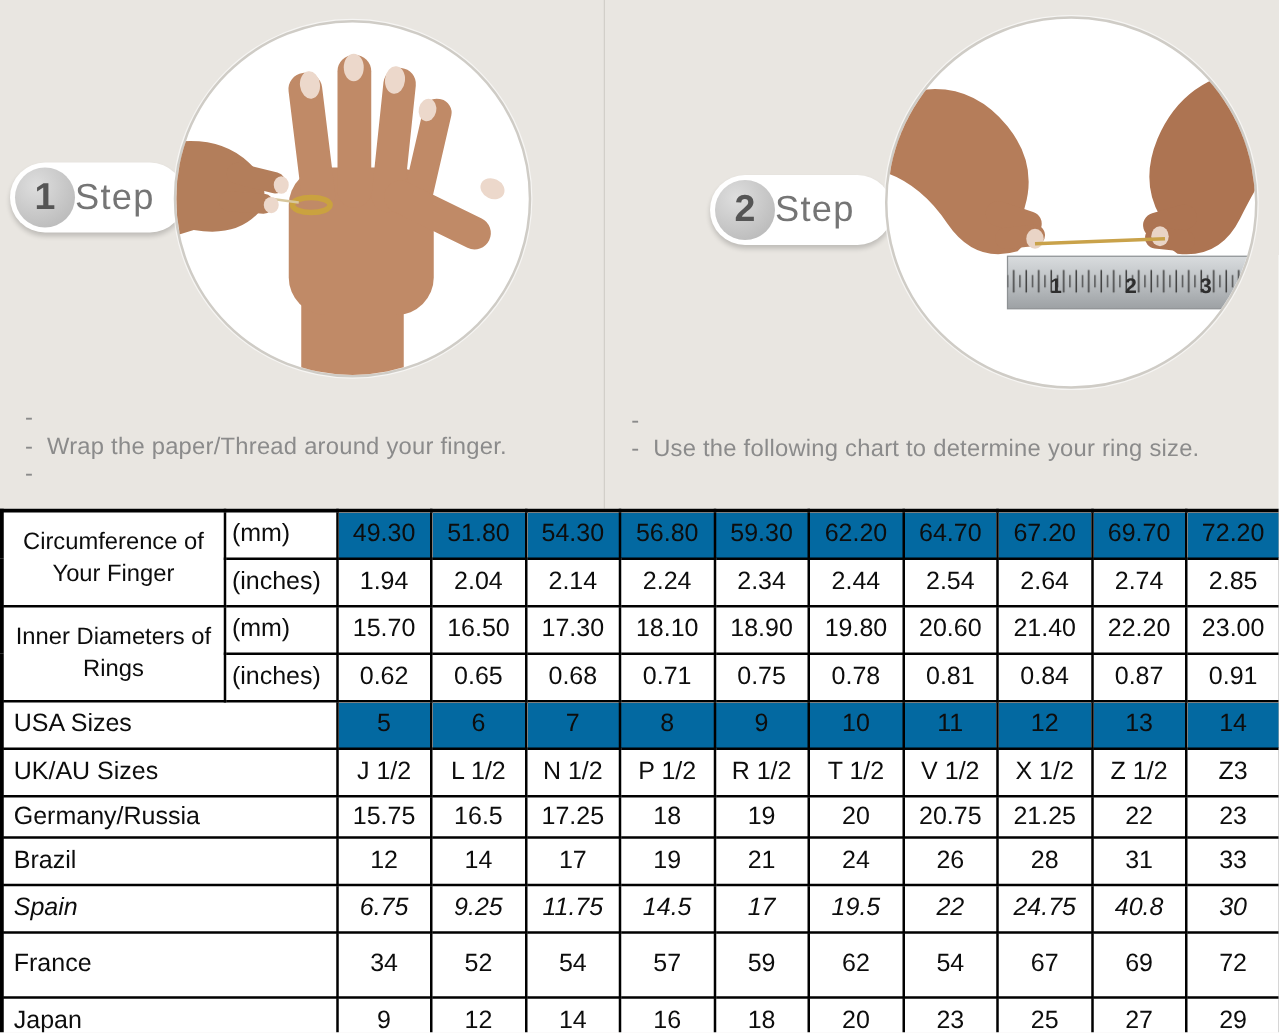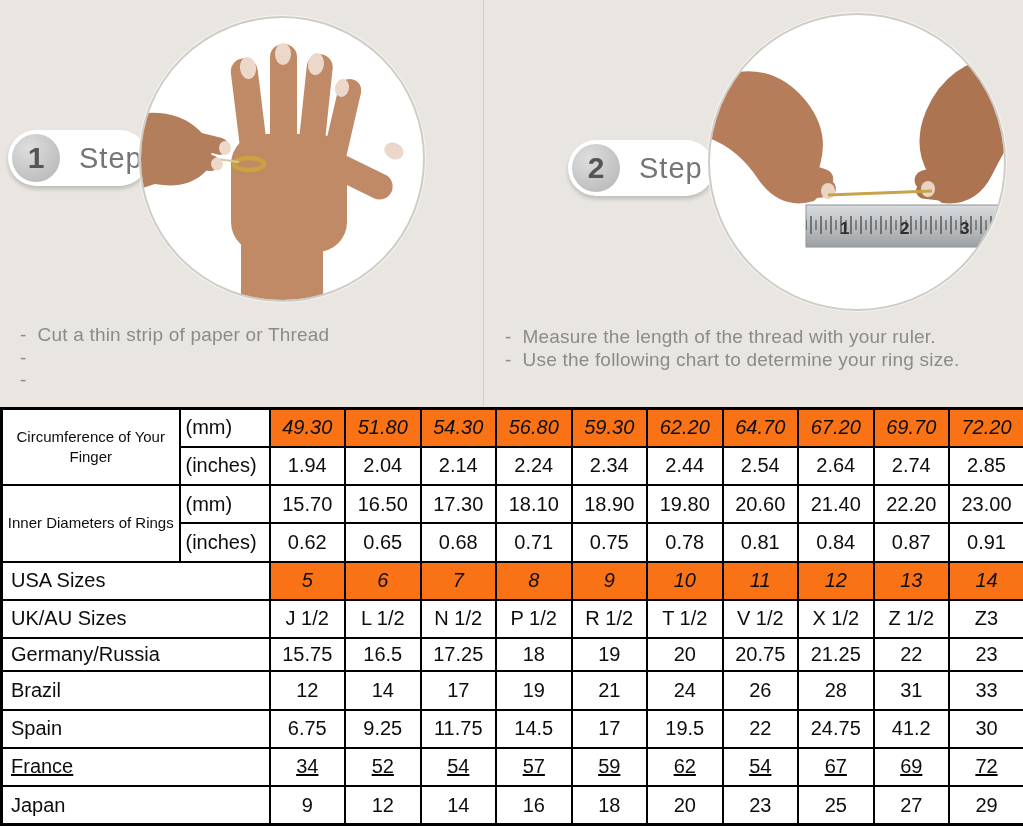--- a/index.html
+++ b/index.html
@@ -14,35 +14,35 @@
   .c2{left:708px;top:13px;width:294px;height:294px;}
   .photo-circle svg{display:block;width:100%;height:100%;}
 
   .step-badge{position:absolute;height:56px;background:#fff;border-radius:30px;display:flex;align-items:center;box-shadow:0 3px 4px rgba(0,0,0,.18);z-index:1;}
   .b1{left:8px;top:130px;width:140px;}
   .b2{left:568px;top:140px;width:146px;}
   .photo-circle{z-index:2;}
   .step-num{width:48px;height:48px;margin-left:4px;border-radius:50%;
     background:radial-gradient(circle at 35% 30%, #dedede, #b3b3b3);
     color:#555;font-size:30px;font-weight:bold;display:flex;align-items:center;justify-content:center;}
-  .step-label{margin-left:19px;font-size:29px;color:#757575;letter-spacing:1px;}
+  .step-label{margin-left:0;font-size:29px;color:#757575;letter-spacing:1px;}
 
   .instructions{list-style:none;margin:0;padding:0;position:absolute;font-size:19px;color:#8b8b8b;letter-spacing:.2px;}
   .i1{left:20px;top:324px;width:470px;}
   .i2{left:505px;top:326px;width:515px;}
   .instructions li{display:flex;gap:11px;line-height:22.5px;}
   .instructions .dash{flex:0 0 auto;}
 
   
   table{position:absolute;left:0;top:407px;width:1023px;height:419px;border-collapse:collapse;table-layout:fixed;background:#fff;border:3px solid #000;}
   td{border:2px solid #000;text-align:center;vertical-align:middle;font-size:20px;color:#0d0d0d;padding:0;overflow:hidden;white-space:nowrap;}
-  td.group-label{font-size:15px;line-height:1.35;white-space:normal;}
+  td.group-label{font-size:19px;line-height:1.35;white-space:normal;}
   td.country-label{text-align:left;padding-left:8px;}
   td.unit{text-align:left;padding-left:5px;margin-top:28px;}
-  td.hl{background:#f97316;font-style:italic;}
+  td.hl{background:#0369a1;}
 </style>
 </head>
 <body>
 
 <div class="canvas">
 
   <div class="divider"></div>
 
   <div class="step-badge b1">
     <span class="step-num">1</span>
@@ -82,24 +82,24 @@
       <g fill="#ecd8cb">
         <ellipse cx="84" cy="130" rx="6" ry="7"></ellipse>
         <ellipse cx="76" cy="146" rx="6" ry="6.5"></ellipse>
       </g>
     </svg>
   </div>
 
   <ul class="instructions i1">
     <li>
         <span class="dash">-</span>
-        <span>Cut a thin strip of paper or Thread</span>
-      </li>
-    <li>
-        <span class="dash">-</span>
+      </li>
+    <li>
+        <span class="dash">-</span>
+        <span>Wrap the paper/Thread around your finger.</span>
       </li>
     <li>
         <span class="dash">-</span>
       </li>
   </ul>
 
   <div class="step-badge b2">
     <span class="step-num">2</span>
     <span class="step-label">Step</span>
   </div>
@@ -144,21 +144,20 @@
         <text x="130" y="219" font-size="17" font-weight="bold" fill="#2e2e2e" font-family="Liberation Sans, sans-serif">1</text>
         <text x="190" y="219" font-size="17" font-weight="bold" fill="#2e2e2e" font-family="Liberation Sans, sans-serif">2</text>
         <text x="250" y="219" font-size="17" font-weight="bold" fill="#2e2e2e" font-family="Liberation Sans, sans-serif">3</text>
       </g>
     </svg>
   </div>
 
   <ul class="instructions i2">
     <li>
         <span class="dash">-</span>
-        <span>Measure the length of the thread with your ruler.</span>
       </li>
     <li>
         <span class="dash">-</span>
         <span>Use the following chart to determine your ring size.</span>
       </li>
   </ul>
 
   <table>
     <colgroup>
       <col style="width:178px">
@@ -265,34 +264,34 @@
           <td class="">14</td>
           <td class="">17</td>
           <td class="">19</td>
           <td class="">21</td>
           <td class="">24</td>
           <td class="">26</td>
           <td class="">28</td>
           <td class="">31</td>
           <td class="">33</td>
         </tr>
-        <tr style="height: 38px;">
+        <tr style="height: 38px; font-style: italic;">
           <td class="country-label" colspan="2">Spain</td>
           <td class="">6.75</td>
           <td class="">9.25</td>
           <td class="">11.75</td>
           <td class="">14.5</td>
           <td class="">17</td>
           <td class="">19.5</td>
           <td class="">22</td>
           <td class="">24.75</td>
-          <td class="">41.2</td>
+          <td class="">40.8</td>
           <td class="">30</td>
         </tr>
-        <tr style="height: 38px; text-decoration: underline;">
+        <tr style="height: 52px;">
           <td class="country-label" colspan="2">France</td>
           <td class="">34</td>
           <td class="">52</td>
           <td class="">54</td>
           <td class="">57</td>
           <td class="">59</td>
           <td class="">62</td>
           <td class="">54</td>
           <td class="">67</td>
           <td class="">69</td>

